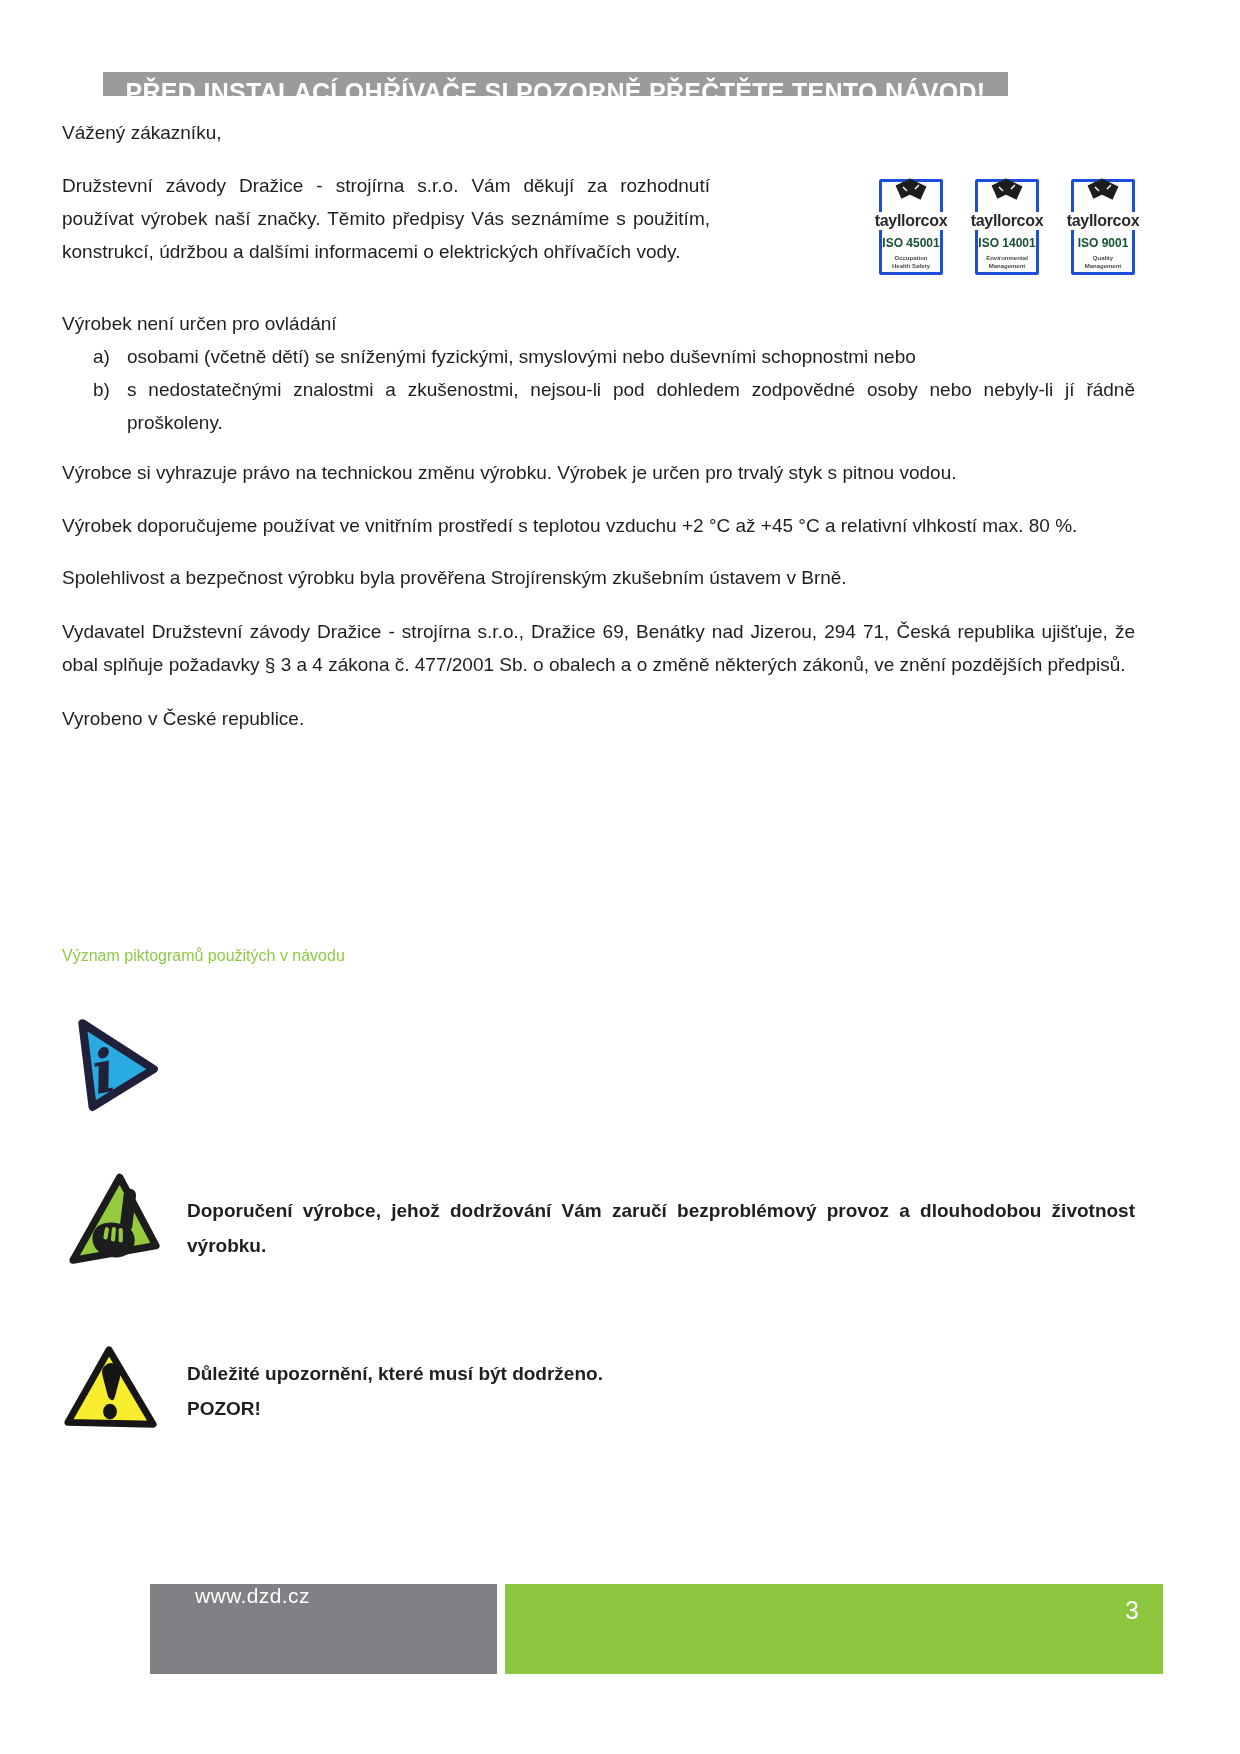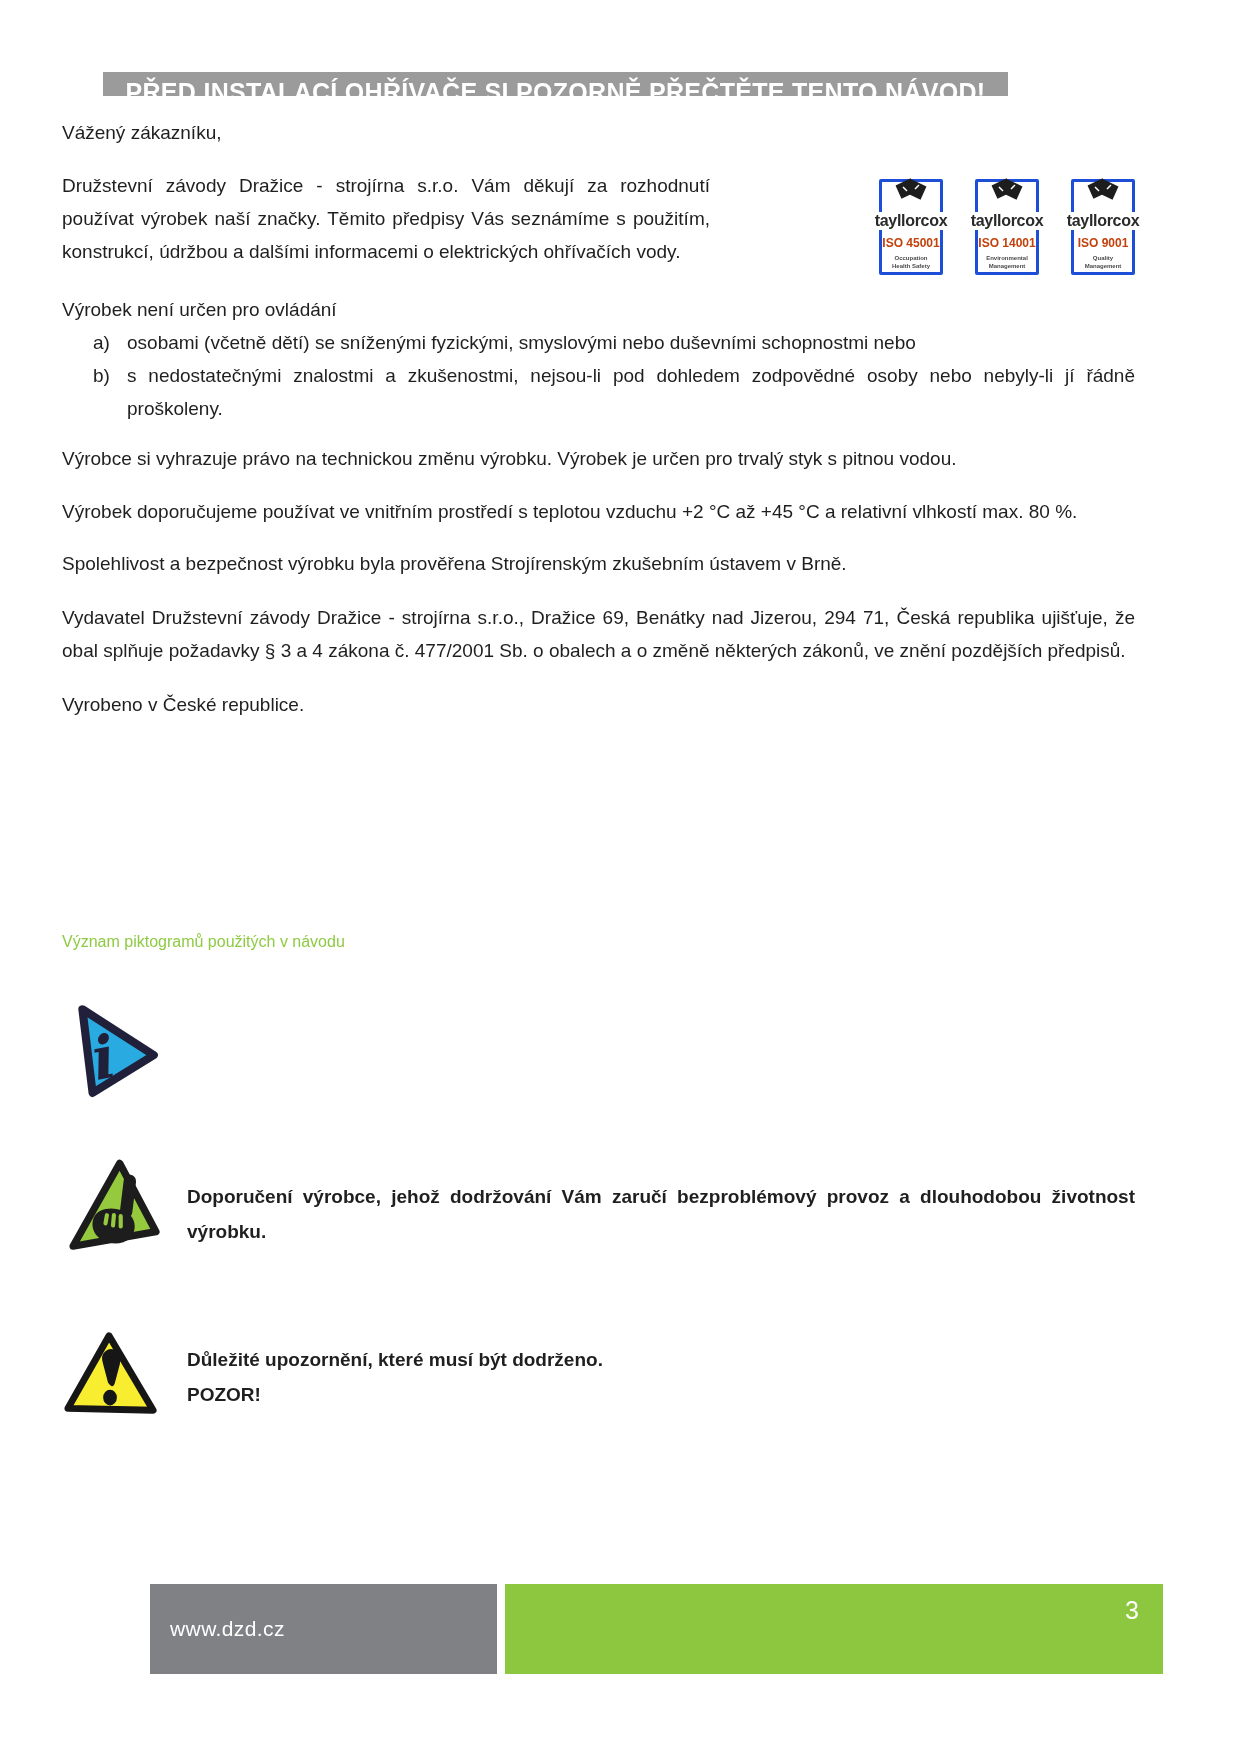--- a/index.html
+++ b/index.html
@@ -71,34 +71,34 @@
     letter-spacing: -0.3px;
     color: #2a2a2a;
     padding: 0 3px;
   }
   .logo-standard {
     position: absolute;
     top: 54px; width: 100%;
     text-align: center;
     font-weight: bold;
     font-size: 12px;
-    color: #c2410c;
+    color: #14532d;
     font-family: "Liberation Sans Narrow", "Liberation Sans", sans-serif;
   }
   .logo-sub {
     position: absolute;
     top: 72px; width: 100%;
     text-align: center;
     font-size: 6px;
     line-height: 8px;
     font-weight: bold;
     color: #4a4a4a;
   }
   .para { margin-top: 20px; }
-  .p-not-intended { margin-top: 18px; }
+  .p-not-intended { margin-top: 32px; }
   .list-item { display: flex; font-size: 19px; line-height: 33px; margin-left: 31px; }
   .list-marker { width: 34px; flex-shrink: 0; }
   .list-text { flex: 1; }
   .justify { text-align: justify; }
   .p-rights { margin-top: 17px; }
   .p-environment { margin-top: 20px; }
   .p-reliability { margin-top: 19px; }
   .p-publisher { margin-top: 21px; text-align: justify; }
   .p-made-in { margin-top: 21px; }
   .picto-heading {
@@ -119,22 +119,21 @@
     font-size: 19px;
     font-weight: bold;
     line-height: 35px;
   }
   .footer-gray {
     position: absolute;
     left: 150px; top: 1584px;
     width: 347px; height: 90px;
     background: #808184;
     display: flex;
-    align-items: center;
-    padding-left: 20px;
+    padding-left: 45px;
     color: #ffffff;
     font-size: 21px;
     letter-spacing: 0.4px;
   }
   .footer-green {
     position: absolute;
     left: 505px; top: 1584px;
     width: 658px; height: 90px;
     background: #8dc63f;
     color: #ffffff;

